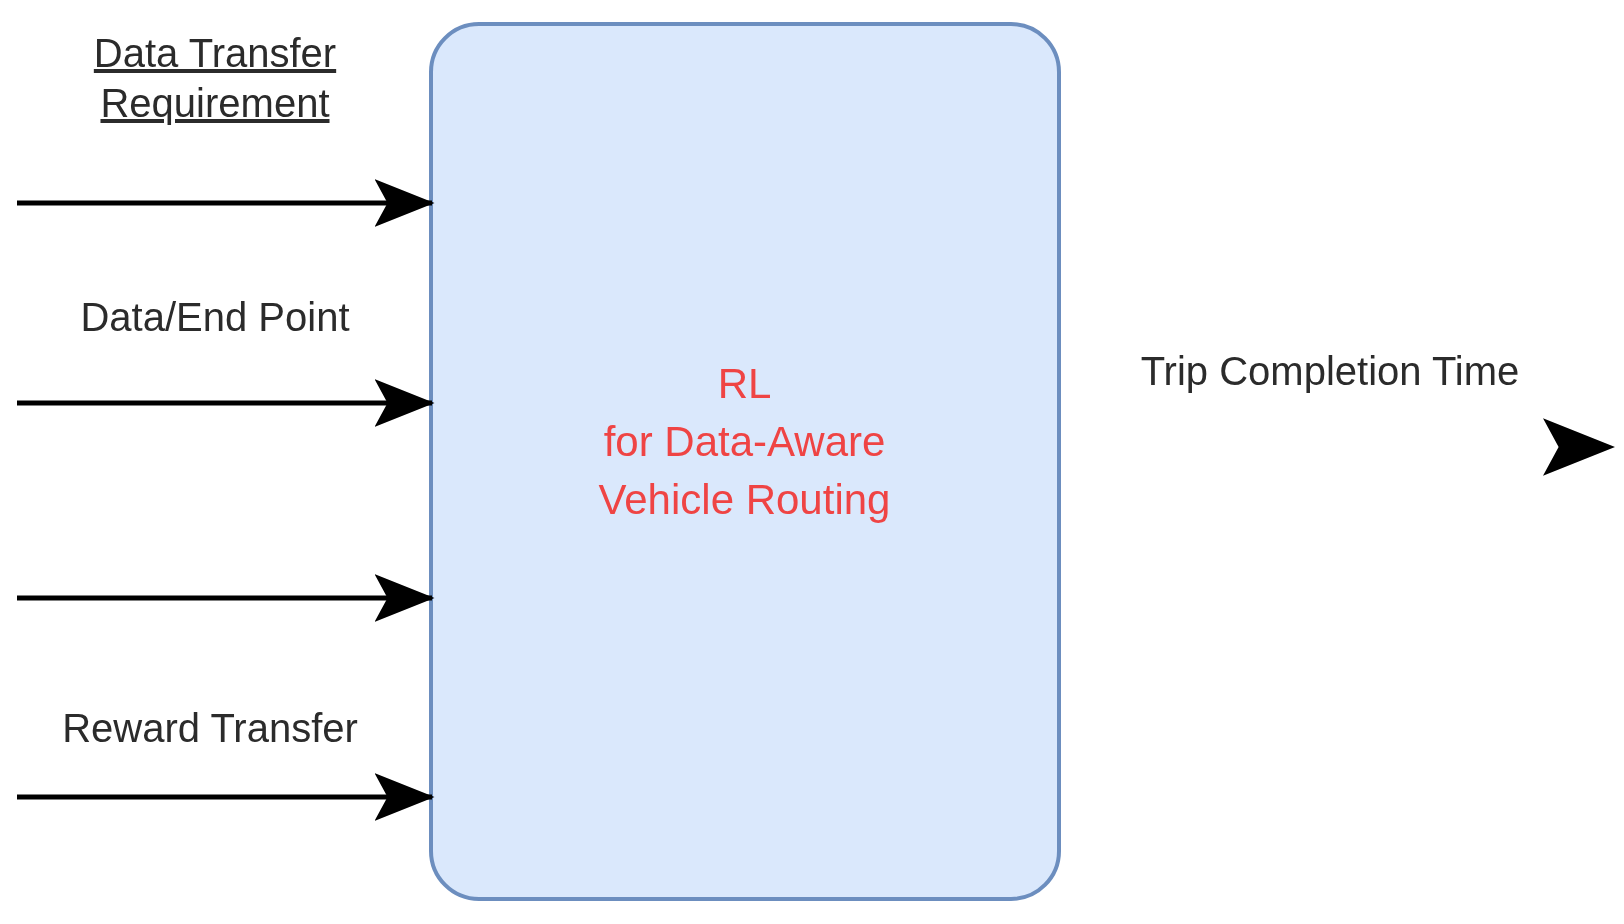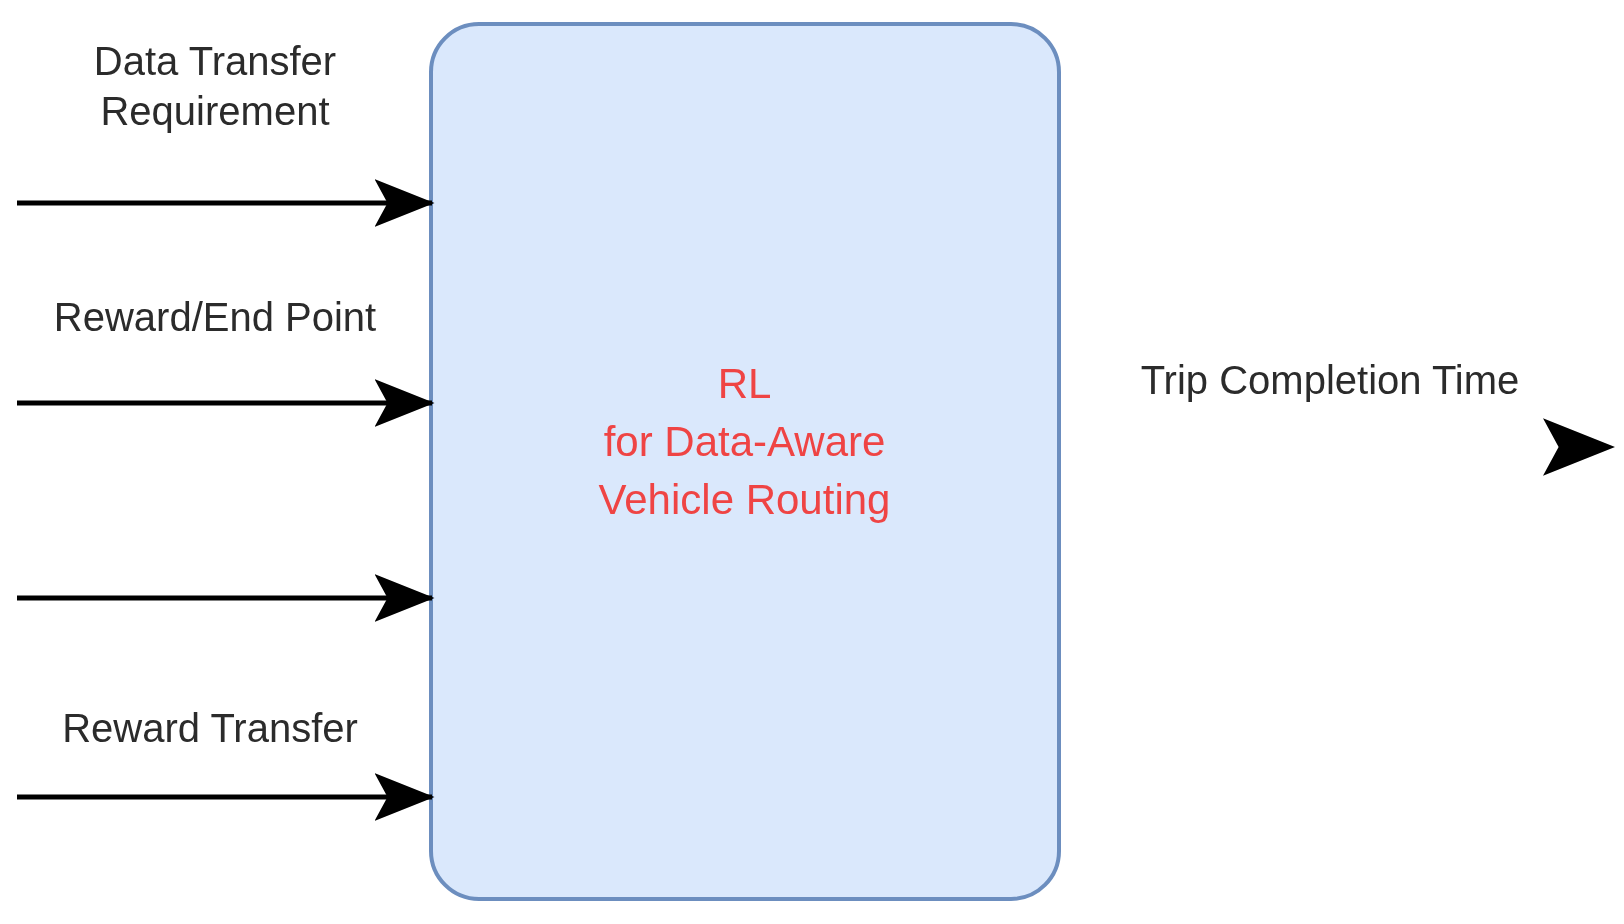--- a/index.html
+++ b/index.html
@@ -40,24 +40,25 @@
     width: 631px;
     text-align: center;
     color: #ef4444;
     font-family: "Liberation Sans", sans-serif;
     font-size: 42px;
     line-height: 58px;
     white-space: pre-line;
   }
   #label-data-transfer {
     left: 20px;
-    top: 36px;
+    top: 28px;
     width: 390px;
     text-align: center;
     white-space: pre-line;
+    text-decoration: underline;
   }
   #label-start-end {
     left: 20px;
     top: 292px;
     width: 390px;
     text-align: center;
   }
   #label-map-size {
     left: 20px;
     top: 506px;
@@ -65,21 +66,21 @@
     text-align: center;
   }
   #label-reward {
     left: 10px;
     top: 703px;
     width: 400px;
     text-align: center;
   }
   #label-output {
     left: 1050px;
-    top: 355px;
+    top: 346px;
     width: 560px;
     text-align: center;
   }
 </style>
 </head>
 <body>
 
 <div id="canvas">
 
   <svg class="svg-layer" viewBox="0 0 1624 924" xmlns="http://www.w3.org/2000/svg">
@@ -100,21 +101,21 @@
     <line x1="17" y1="403" x2="432" y2="403" stroke="#000000" stroke-width="5" marker-end="url(#arrowBlack)"></line>
     <line x1="17" y1="598" x2="432" y2="598" stroke="#000000" stroke-width="5" marker-end="url(#arrowBlack)"></line>
     <line x1="17" y1="797" x2="432" y2="797" stroke="#000000" stroke-width="5" marker-end="url(#arrowBlack)"></line>
 
     <line x1="1057" y1="447" x2="1612" y2="447" stroke="url(#grayToBlack)" stroke-width="6" marker-end="url(#arrowBlack)"></line>
   </svg>
 
   <div class="label center" id="label-data-transfer">Data Transfer
 Requirement</div>
 
-  <div class="label center" id="label-start-end">Reward/End Point</div>
+  <div class="label center" id="label-start-end">Data/End Point</div>
 
 
   <div class="label center" id="label-reward">Reward Transfer</div>
 
   <div id="box-label">RL
 for Data-Aware
 Vehicle Routing</div>
 
   <div class="label center" id="label-output">Trip Completion Time</div>
 

